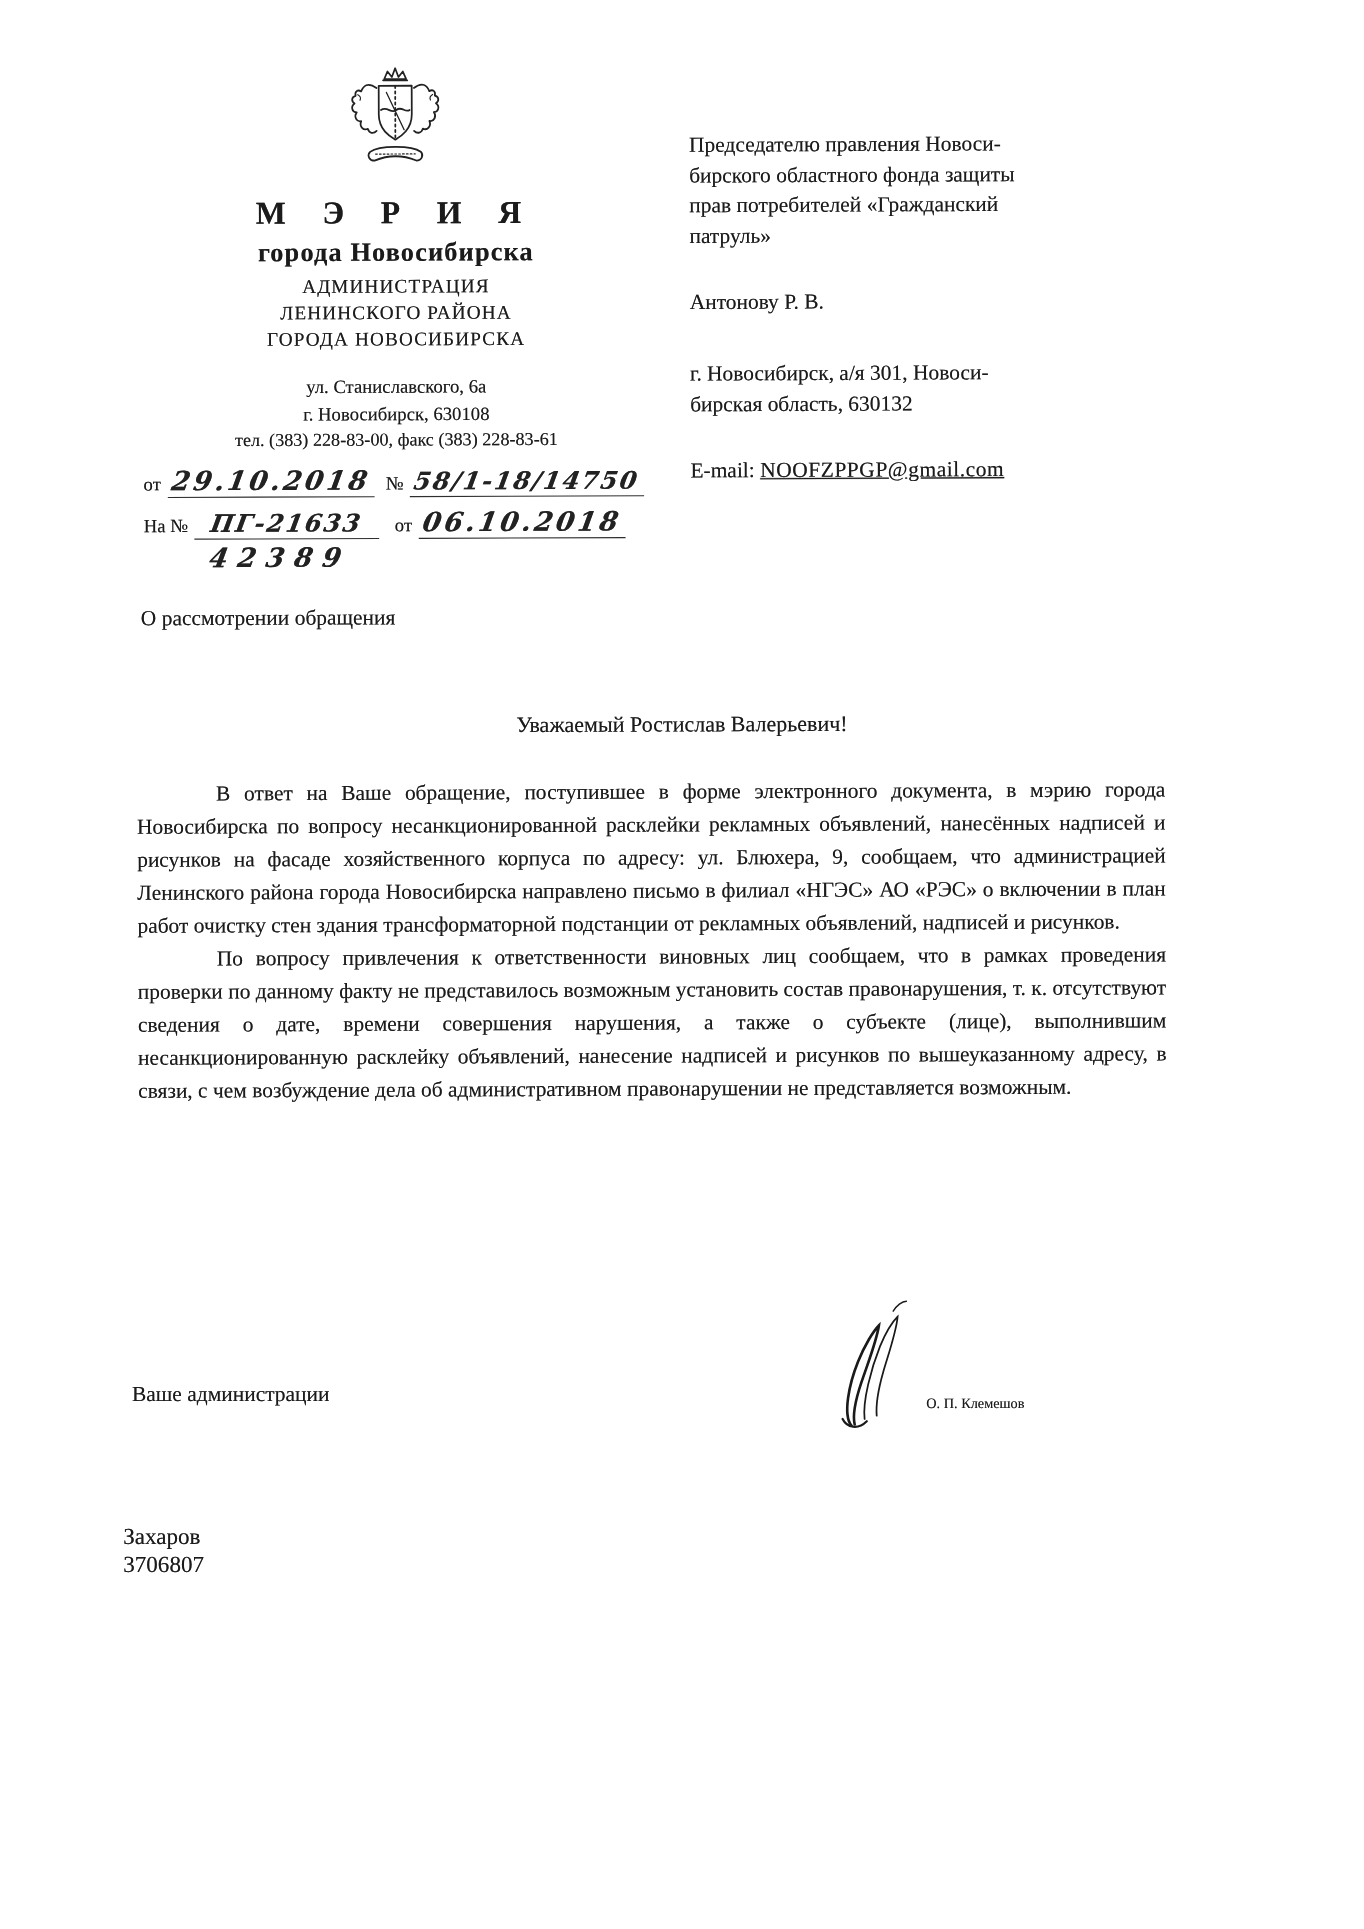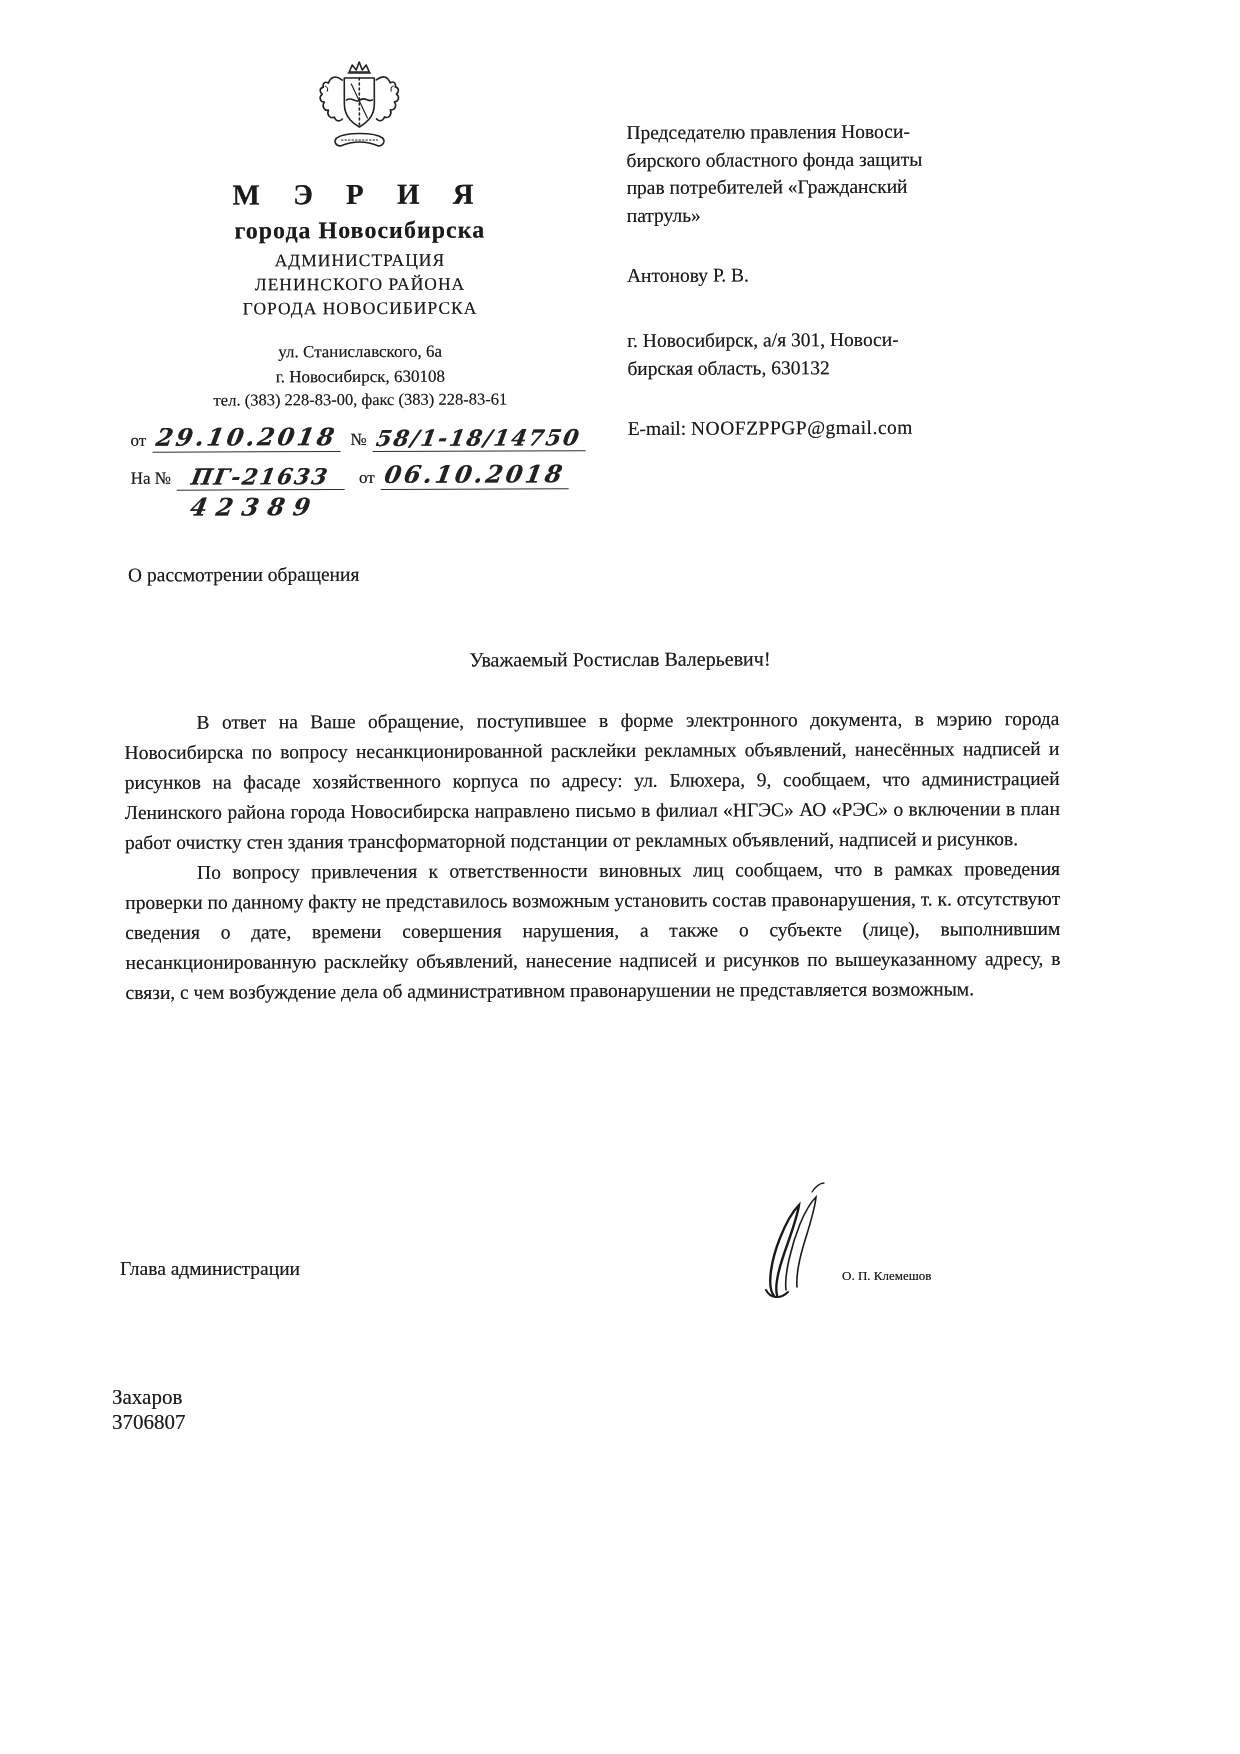--- a/index.html
+++ b/index.html
@@ -39,23 +39,23 @@
     display:inline-block;
     white-space:nowrap;
   }
   .hand-sm{font-size:22px;letter-spacing:2px;}
   
   #rc{left:627px;top:118px;width:450px;text-align:left;transform:rotate(-0.25deg);}
   .rc-line{font-size:19.5px;line-height:27.5px;}
   .rc-name{margin-top:36px;font-size:19.5px;}
   .rc-addr{margin-top:40px;font-size:19.5px;line-height:27.5px;}
   .rc-email{margin-top:36px;font-size:19.5px;}
-  .rc-email .val{letter-spacing:0.5px;}
+  .rc-email .val{text-decoration:underline;letter-spacing:0.5px;}
   
-  #subject{left:128px;top:552px;font-size:19.5px;transform:rotate(-0.2deg);margin-top:12px;}
+  #subject{left:128px;top:552px;font-size:19.5px;transform:rotate(-0.2deg);}
   #salutation{left:0;top:648px;width:1240px;text-align:center;font-size:20px;transform:rotate(-0.2deg);}
   #bodytext{left:125px;top:706px;width:935px;font-size:19.5px;line-height:30px;
             text-align:justify;transform:rotate(-0.25deg);}
   #bodytext p{margin:0;text-indent:72px;}
   
   #sig-title{left:120px;top:1258px;font-size:19.5px;}
   #sig-mark{left:752px;top:1178px;}
   #sig-name{left:842px;top:1268px;font-size:13px;}
   
   #footer{left:112px;top:1385px;font-size:21px;line-height:25px;}
@@ -134,21 +134,21 @@
 
   <div id="subject" class="abs scan">О рассмотрении обращения</div>
 
   <div id="salutation" class="abs scan">Уважаемый Ростислав Валерьевич!</div>
 
   <div id="bodytext" class="abs scan">
     <p>В ответ на Ваше обращение, поступившее в форме электронного документа, в мэрию города Новосибирска по вопросу несанкционированной расклейки рекламных объявлений, нанесённых надписей и рисунков на фасаде хозяйственного корпуса по адресу: ул. Блюхера, 9, сообщаем, что администрацией Ленинского района города Новосибирска направлено письмо в филиал «НГЭС» АО «РЭС» о включении в план работ очистку стен здания трансформаторной подстанции от рекламных объявлений, надписей и рисунков.</p>
     <p>По вопросу привлечения к ответственности виновных лиц сообщаем, что в рамках проведения проверки по данному факту не представилось возможным установить состав правонарушения, т. к. отсутствуют сведения о дате, времени совершения нарушения, а также о субъекте (лице), выполнившим несанкционированную расклейку объявлений, нанесение надписей и рисунков по вышеуказанному адресу, в связи, с чем возбуждение дела об административном правонарушении не представляется возможным.</p>
   </div>
 
-  <div id="sig-title" class="abs scan">Глава администрации</div>
+  <div id="sig-title" class="abs scan">Ваше администрации</div>
 
   <div id="sig-mark" class="abs">
     <svg width="100" height="130" viewBox="0 0 100 130" fill="none" stroke="#1a1a1a" stroke-linecap="round">
       <path d="M22 118 c-8 -10 -2 -38 6 -58 c6 -15 14 -28 19 -33 c-2 14 -10 34 -16 52 c-5 15 -8 30 -6 38" stroke-width="2.4"></path>
       <path d="M34 112 c-2 -16 6 -46 14 -66 c5 -12 11 -22 16 -27 c-1 13 -8 33 -13 50 c-4 14 -7 28 -6 40" stroke-width="1.6"></path>
       <path d="M14 112 c4 8 14 10 22 2" stroke-width="2"></path>
       <path d="M60 14 c3 -5 8 -9 12 -9" stroke-width="1.3"></path>
     </svg>
   </div>
 

